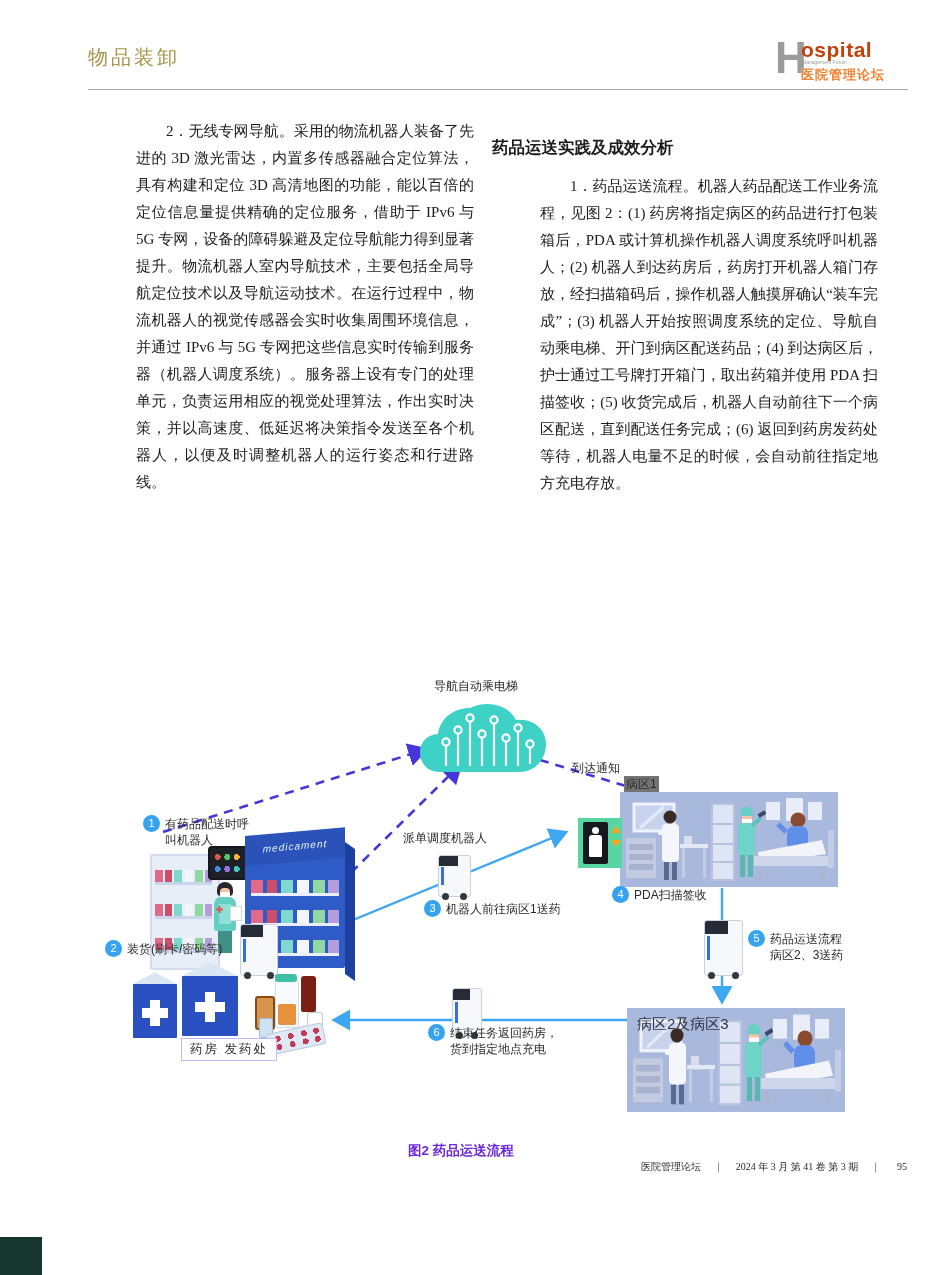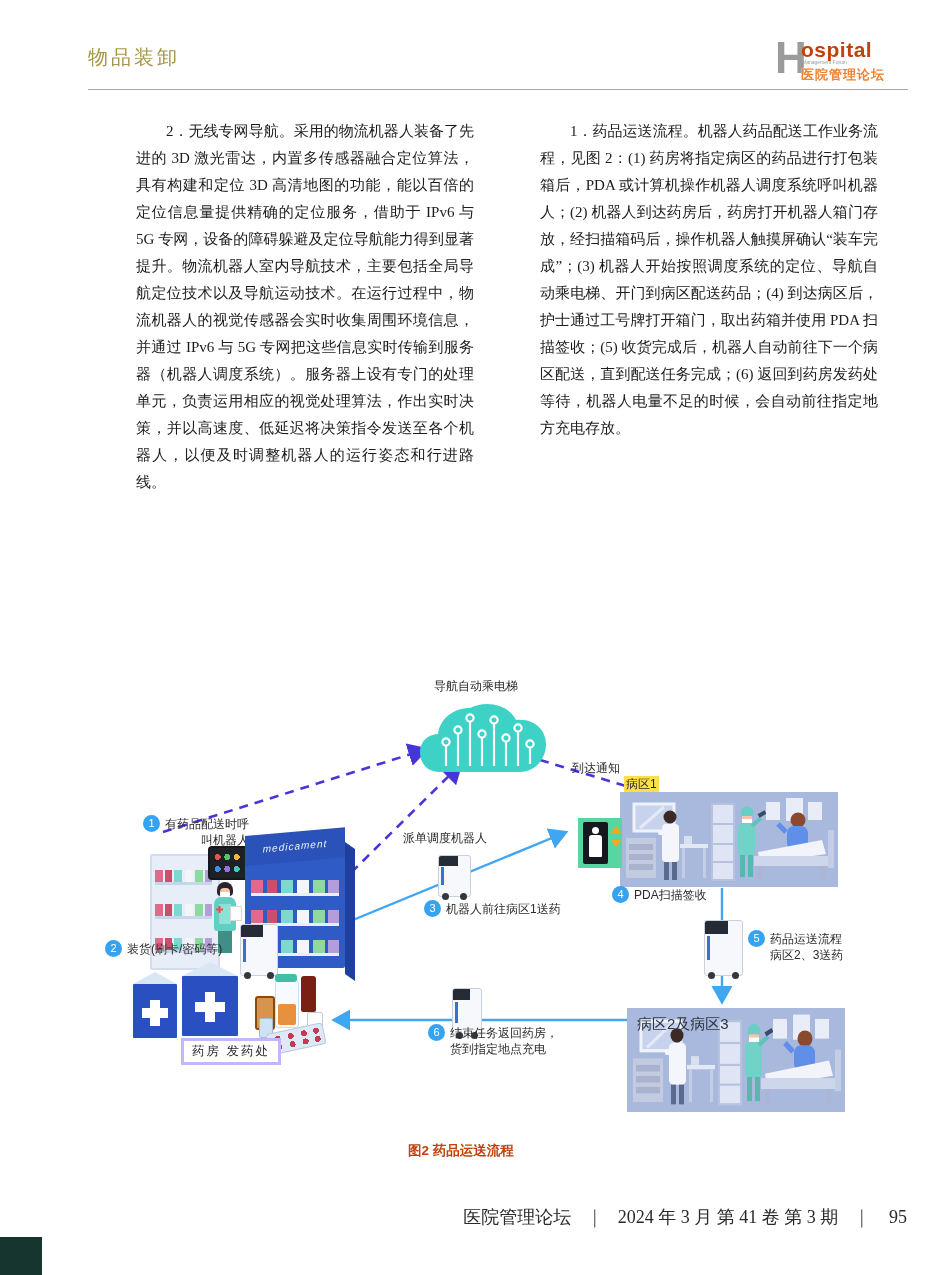--- a/index.html
+++ b/index.html
@@ -30,24 +30,24 @@
   
   .figure{position:absolute;left:88px;top:672px;width:820px;height:468px;
         font-family:"Liberation Sans",sans-serif;font-size:12px;color:#2a2a2a;}
   .fig-abs{position:absolute;}
   .fig-label{position:absolute;white-space:pre-line;line-height:16px;}
   .arrows{position:absolute;left:0;top:0;width:820px;height:468px;pointer-events:none;}
   .badge-row{position:absolute;display:flex;gap:5px;align-items:flex-start;}
   .badge{flex:0 0 auto;width:17px;height:17px;border-radius:50%;background:#35a3ef;color:#fff;
         font-size:11px;line-height:17px;text-align:center;font-family:"Liberation Sans",sans-serif;}
   .badge-text{white-space:pre-line;line-height:16px;padding-top:1px;}
-  .center-text{text-align:right;}
+  .center-text{text-align:left;}
   
   .ward{position:absolute;overflow:hidden;}
-  .ward-label-out{position:absolute;background:#fde047;padding:0 2px;}
+  .ward-label-out{position:absolute;background:#737373;padding:0 2px;}
   .ward-label-in{position:absolute;left:10px;top:7px;color:#2f3440;font-size:15px;}
   
   .elevator{position:absolute;width:44px;height:50px;background:#57d6a2;}
   .elev-door{position:absolute;left:5px;top:4px;width:25px;height:42px;background:#15181d;border-radius:2px;}
   .elev-head{position:absolute;left:14px;top:9px;width:7px;height:7px;border-radius:50%;background:#fff;}
   .elev-body{position:absolute;left:11px;top:17px;width:13px;height:22px;background:#fff;
         border-radius:3px 3px 1px 1px;}
   .elev-up{position:absolute;left:33px;top:8px;width:0;height:0;border-left:5px solid transparent;
         border-right:5px solid transparent;border-bottom:7px solid #f5a623;}
   .elev-down{position:absolute;left:33px;top:22px;width:0;height:0;border-left:5px solid transparent;
@@ -108,26 +108,26 @@
   .bottle-white{position:absolute;background:#fdfdfd;border:1px solid #c8cdd4;border-radius:2px;}
   .blister{position:absolute;background:#dfe9f6;border:1px solid #b8c8de;border-radius:4px;transform:rotate(-12deg);
         background-image:radial-gradient(circle 3px at 18% 30%,#c23a55 0 3px,transparent 3px),
         radial-gradient(circle 3px at 42% 30%,#c23a55 0 3px,transparent 3px),
         radial-gradient(circle 3px at 66% 30%,#c23a55 0 3px,transparent 3px),
         radial-gradient(circle 3px at 88% 30%,#c23a55 0 3px,transparent 3px),
         radial-gradient(circle 3px at 18% 72%,#c23a55 0 3px,transparent 3px),
         radial-gradient(circle 3px at 42% 72%,#c23a55 0 3px,transparent 3px),
         radial-gradient(circle 3px at 66% 72%,#c23a55 0 3px,transparent 3px),
         radial-gradient(circle 3px at 88% 72%,#c23a55 0 3px,transparent 3px);}
-  .pharm-box-label{position:absolute;background:#fff;border:3px solid #c4b5fd;padding:2px 8px;
+  .pharm-box-label{position:absolute;background:#fff;border:1px solid #c4b5fd;padding:2px 8px;
         font-size:12.5px;letter-spacing:2px;}
   
   .figure-caption{position:absolute;left:0;top:1142px;width:922px;text-align:center;
-        font-family:"Liberation Sans",sans-serif;font-weight:bold;font-size:13.5px;color:#c2410c;}
-  .footer{position:absolute;right:43px;top:1205px;font-size:18px;color:#2a2a2a;}
+        font-family:"Liberation Sans",sans-serif;font-weight:bold;font-size:13.5px;color:#6d28d9;}
+  .footer{position:absolute;right:43px;top:1160px;font-size:10px;color:#2a2a2a;}
   .footer .sep{margin:0 10px;color:#555;}
   .footer .pg{margin-left:4px;}
   .corner-mark{position:absolute;left:0;top:1237px;width:42px;height:38px;background:#16352e;}
 </style>
 </head>
 <body>
 
 <div class="page">
 
   <div class="section-title">物品装卸</div>
@@ -136,20 +136,21 @@
     <span class="logo-ospital">ospital</span>
     <span class="logo-sub">Management Forum</span>
     <span class="logo-badge">医院管理论坛</span>
   </div>
   <div class="header-rule"></div>
 
   <div class="col col-left">
     <p class="para indent">2．无线专网导航。采用的物流机器人装备了先进的 3D 激光雷达，内置多传感器融合定位算法，具有构建和定位 3D 高清地图的功能，能以百倍的定位信息量提供精确的定位服务，借助于 IPv6 与 5G 专网，设备的障碍躲避及定位导航能力得到显著提升。物流机器人室内导航技术，主要包括全局导航定位技术以及导航运动技术。在运行过程中，物流机器人的视觉传感器会实时收集周围环境信息，并通过 IPv6 与 5G 专网把这些信息实时传输到服务器（机器人调度系统）。服务器上设有专门的处理单元，负责运用相应的视觉处理算法，作出实时决策，并以高速度、低延迟将决策指令发送至各个机器人，以便及时调整机器人的运行姿态和行进路线。</p>
   </div>
   <div class="col col-right">
+    <h2 class="section-heading">药品运送实践及成效分析</h2>
     <p class="para indent">1．药品运送流程。机器人药品配送工作业务流程，见图 2：(1) 药房将指定病区的药品进行打包装箱后，PDA 或计算机操作机器人调度系统呼叫机器人；(2) 机器人到达药房后，药房打开机器人箱门存放，经扫描箱码后，操作机器人触摸屏确认“装车完成”；(3) 机器人开始按照调度系统的定位、导航自动乘电梯、开门到病区配送药品；(4) 到达病区后，护士通过工号牌打开箱门，取出药箱并使用 PDA 扫描签收；(5) 收货完成后，机器人自动前往下一个病区配送，直到配送任务完成；(6) 返回到药房发药处等待，机器人电量不足的时候，会自动前往指定地方充电存放。</p>
   </div>
 
   <div class="figure">
 
     <svg class="arrows" viewBox="0 0 820 468">
       <defs>
         <marker id="mPurple" markerWidth="9" markerHeight="9" refX="6" refY="4.5" orient="auto">
           <path d="M0,0 L8,4.5 L0,9 z" fill="#4636d9"></path>
         </marker>

